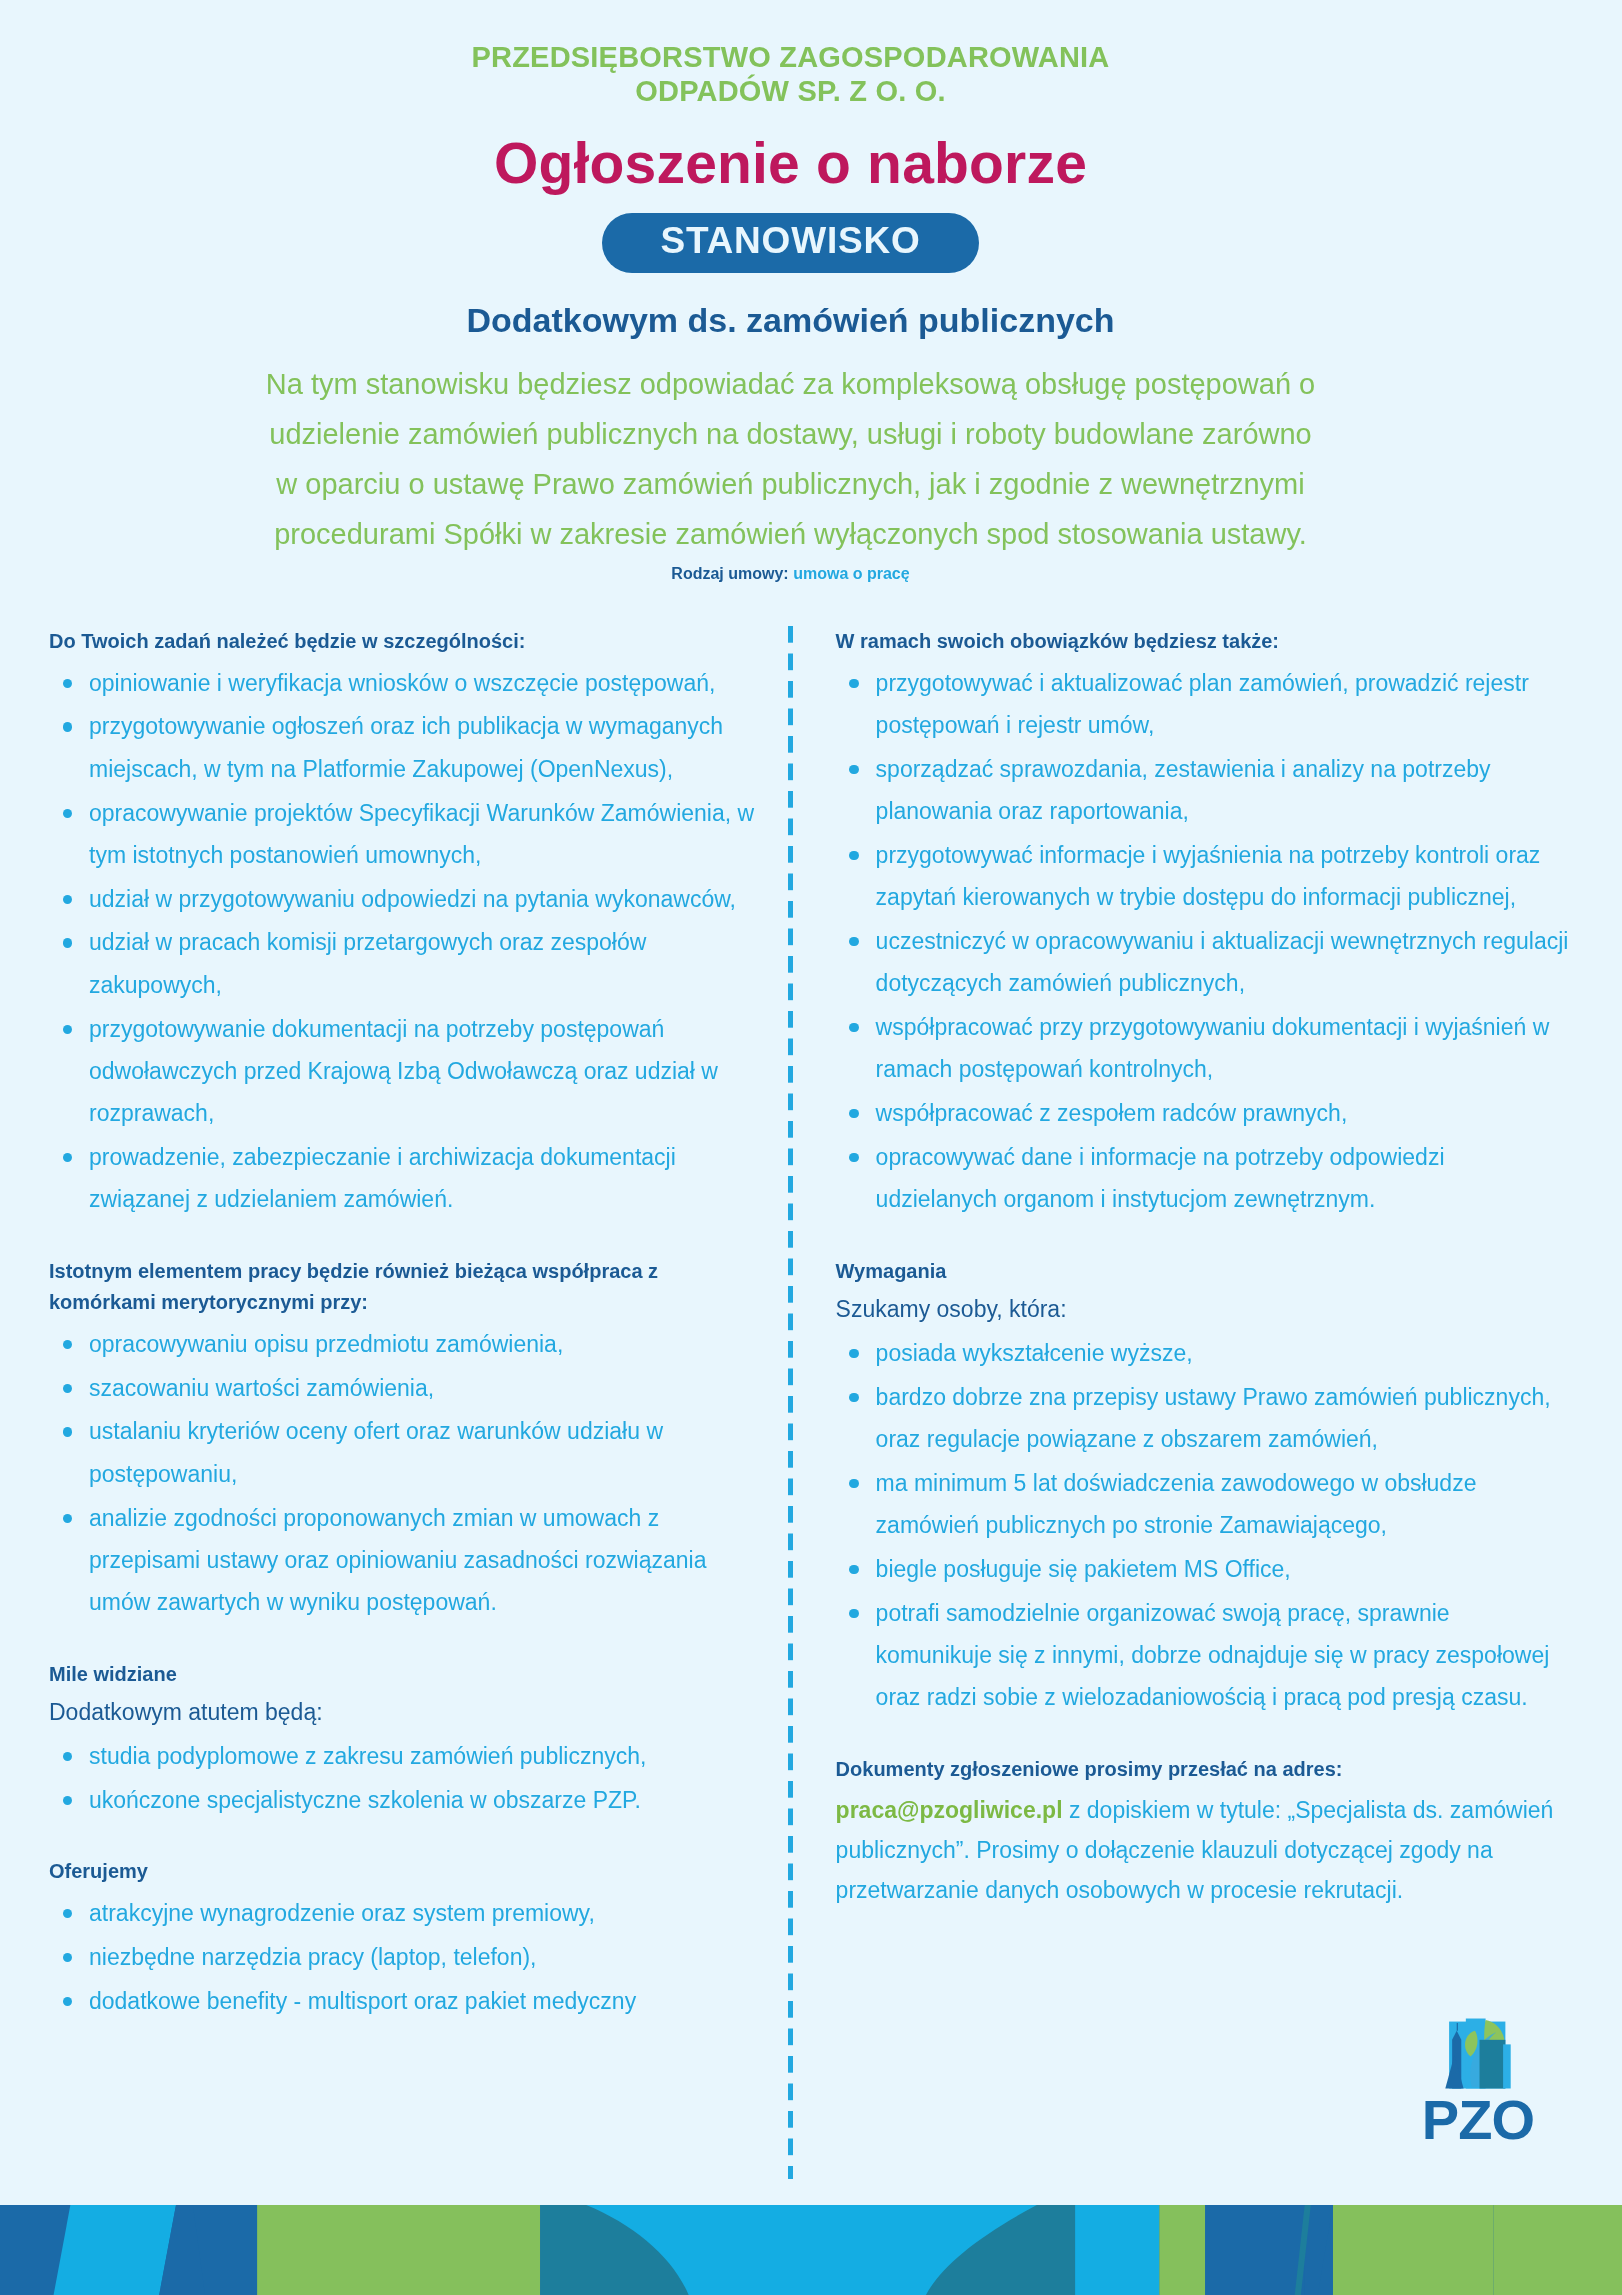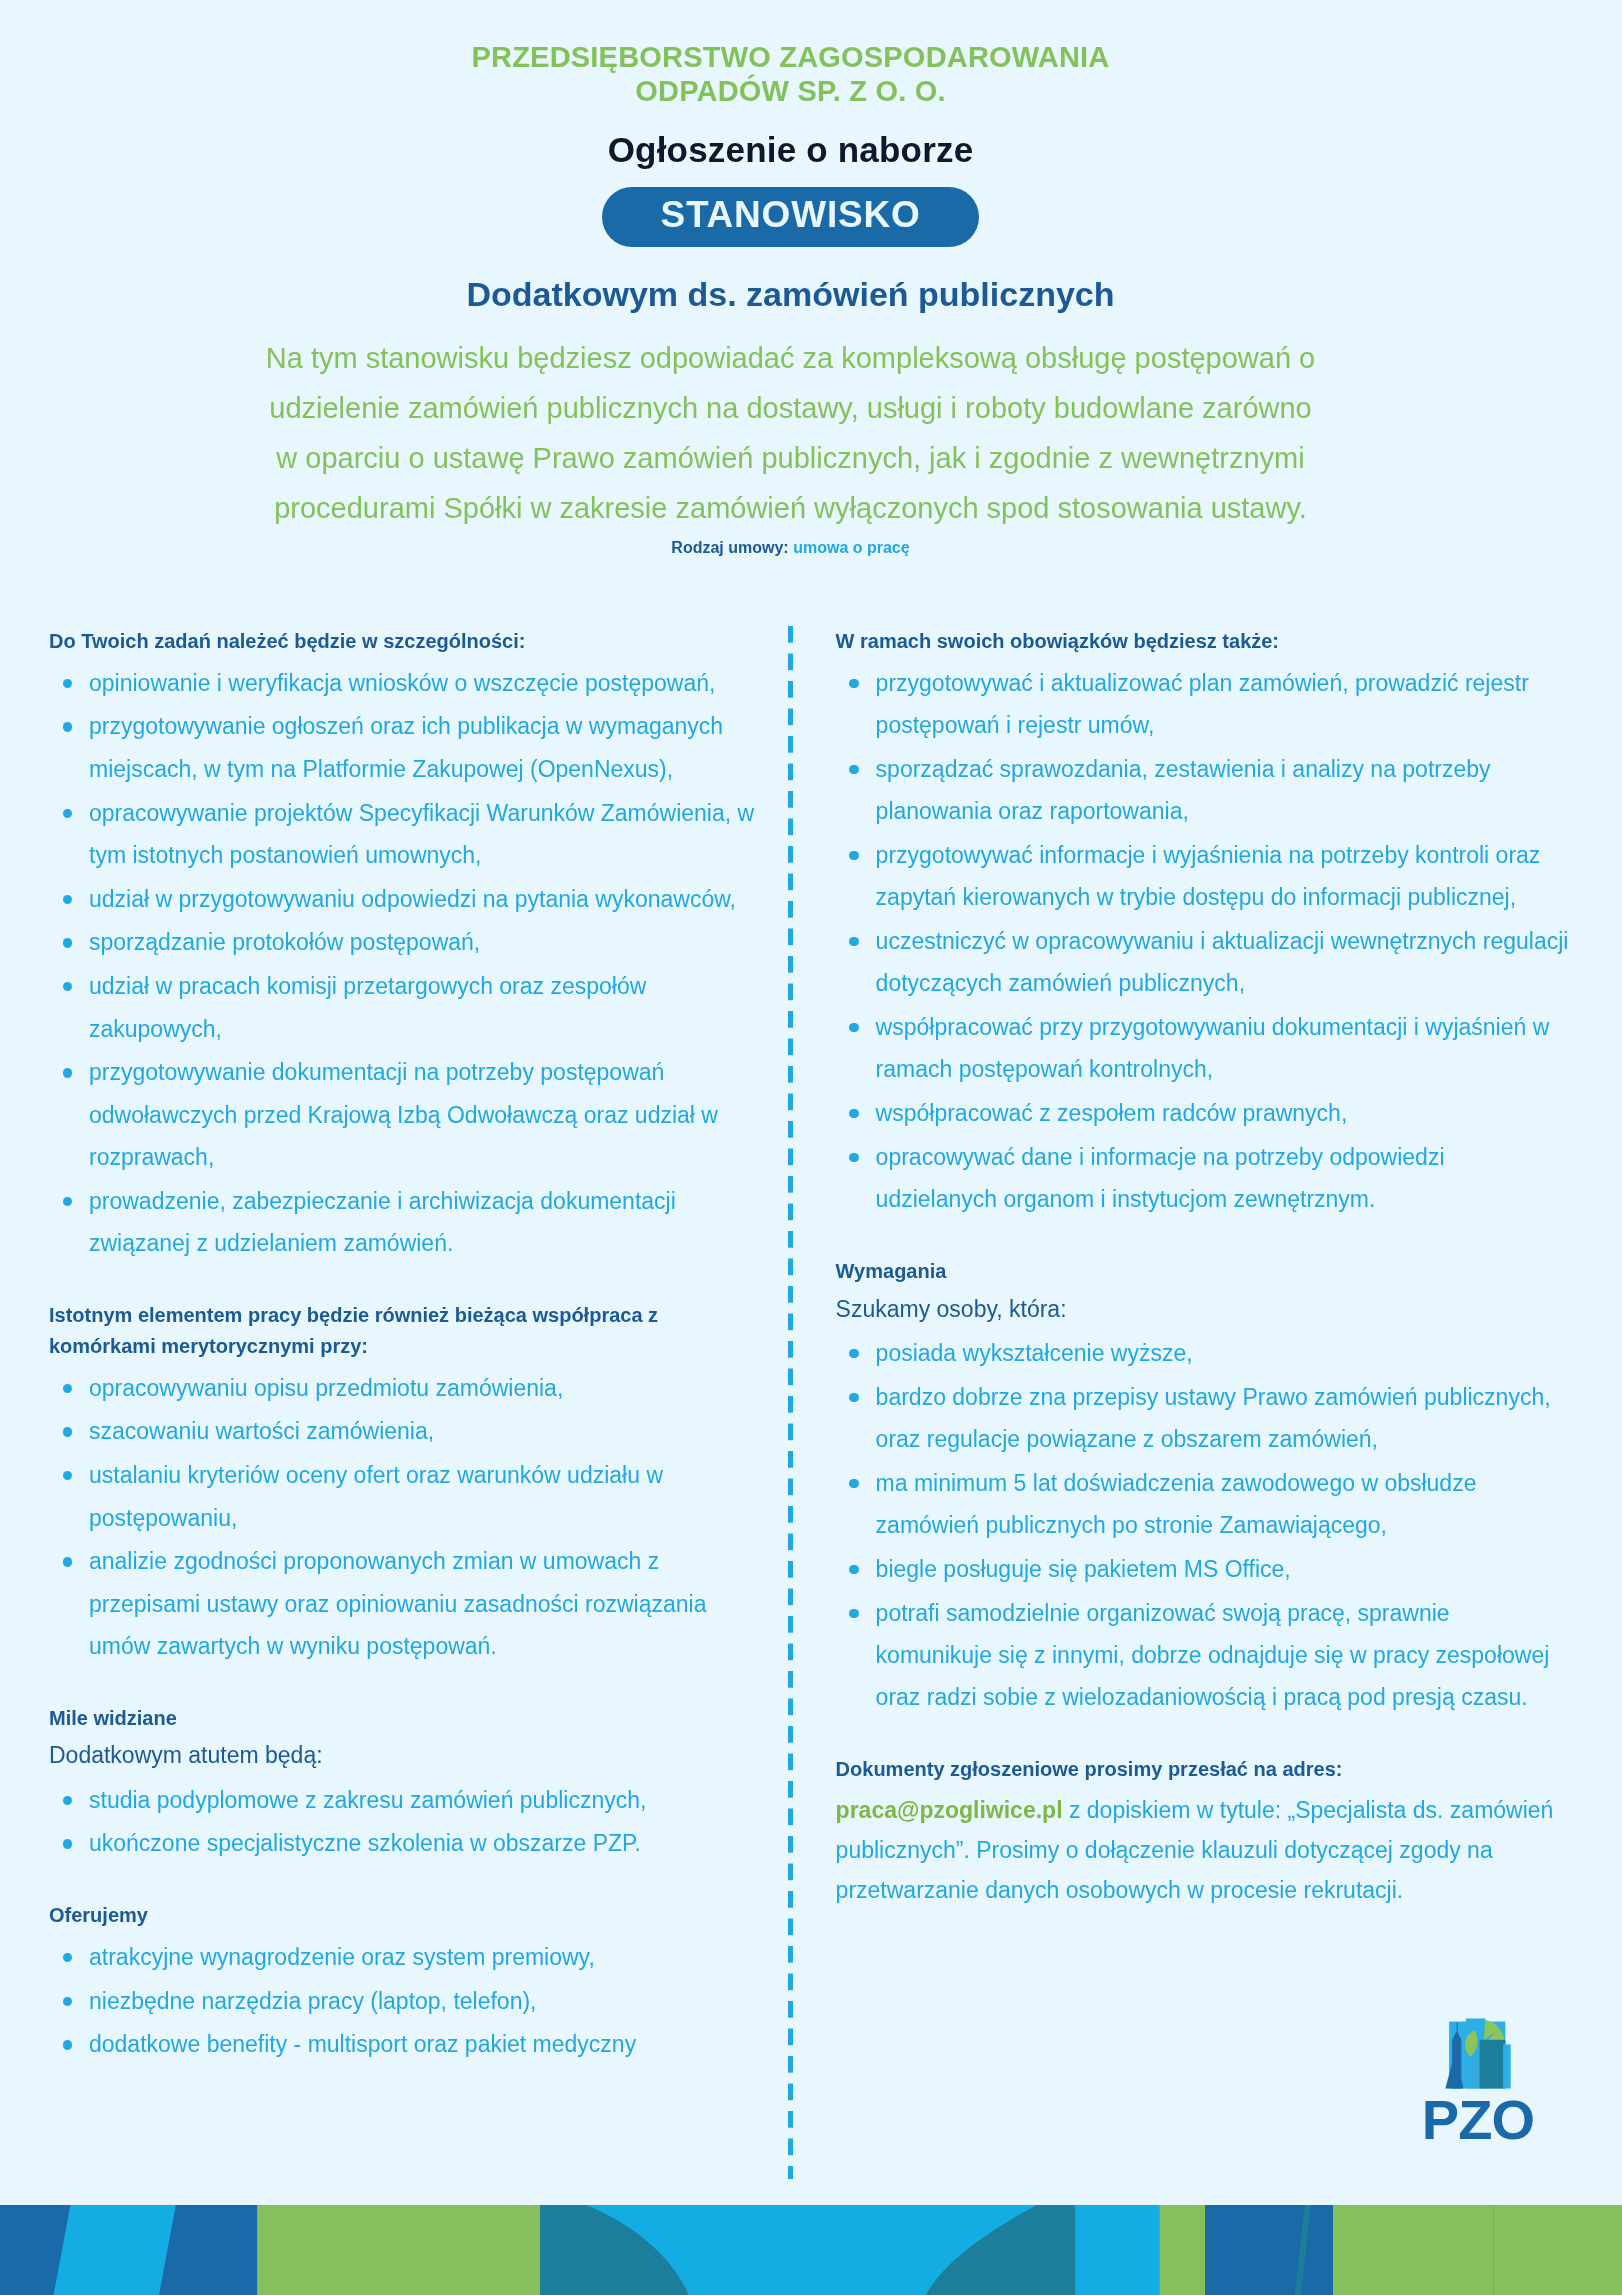--- a/index.html
+++ b/index.html
@@ -29,22 +29,22 @@
   }
   .company-name {
     color: #83c25b;
     font-size: 29px;
     font-weight: bold;
     line-height: 1.18;
     letter-spacing: 0.2px;
     white-space: pre-line;
   }
   .main-title {
-    color: #0f172a;
-    font-size: 35px;
+    color: #be185d;
+    font-size: 57px;
     font-weight: bold;
     margin-top: 21.4px;
     letter-spacing: 0.2px;
   }
   .pill-wrap {
     margin-top: 17px;
     display: flex;
     justify-content: center;
   }
   .pill {
@@ -216,21 +216,20 @@
   <div class="columns">
 
     <div class="col col-left">
 
       <h3 class="sec">Do Twoich zadań należeć będzie w szczególności:</h3>
       <ul class="blist">
           <li>opiniowanie i weryfikacja wniosków o wszczęcie postępowań,</li>
           <li>przygotowywanie ogłoszeń oraz ich publikacja w wymaganych miejscach, w tym na Platformie Zakupowej (OpenNexus),</li>
           <li>opracowywanie projektów Specyfikacji Warunków Zamówienia, w tym istotnych postanowień umownych,</li>
           <li>udział w przygotowywaniu odpowiedzi na pytania wykonawców,</li>
-          <li>sporządzanie protokołów postępowań,</li>
           <li>udział w pracach komisji przetargowych oraz zespołów zakupowych,</li>
           <li>przygotowywanie dokumentacji na potrzeby postępowań odwoławczych przed Krajową Izbą Odwoławczą oraz udział w rozprawach,</li>
           <li>prowadzenie, zabezpieczanie i archiwizacja dokumentacji związanej z udzielaniem zamówień.</li>
         </ul>
 
       <div class="gap-block"></div>
 
       <h3 class="sec">Istotnym elementem pracy będzie również bieżąca współpraca z komórkami merytorycznymi przy:</h3>
       <ul class="blist">
           <li>opracowywaniu opisu przedmiotu zamówienia,</li>

